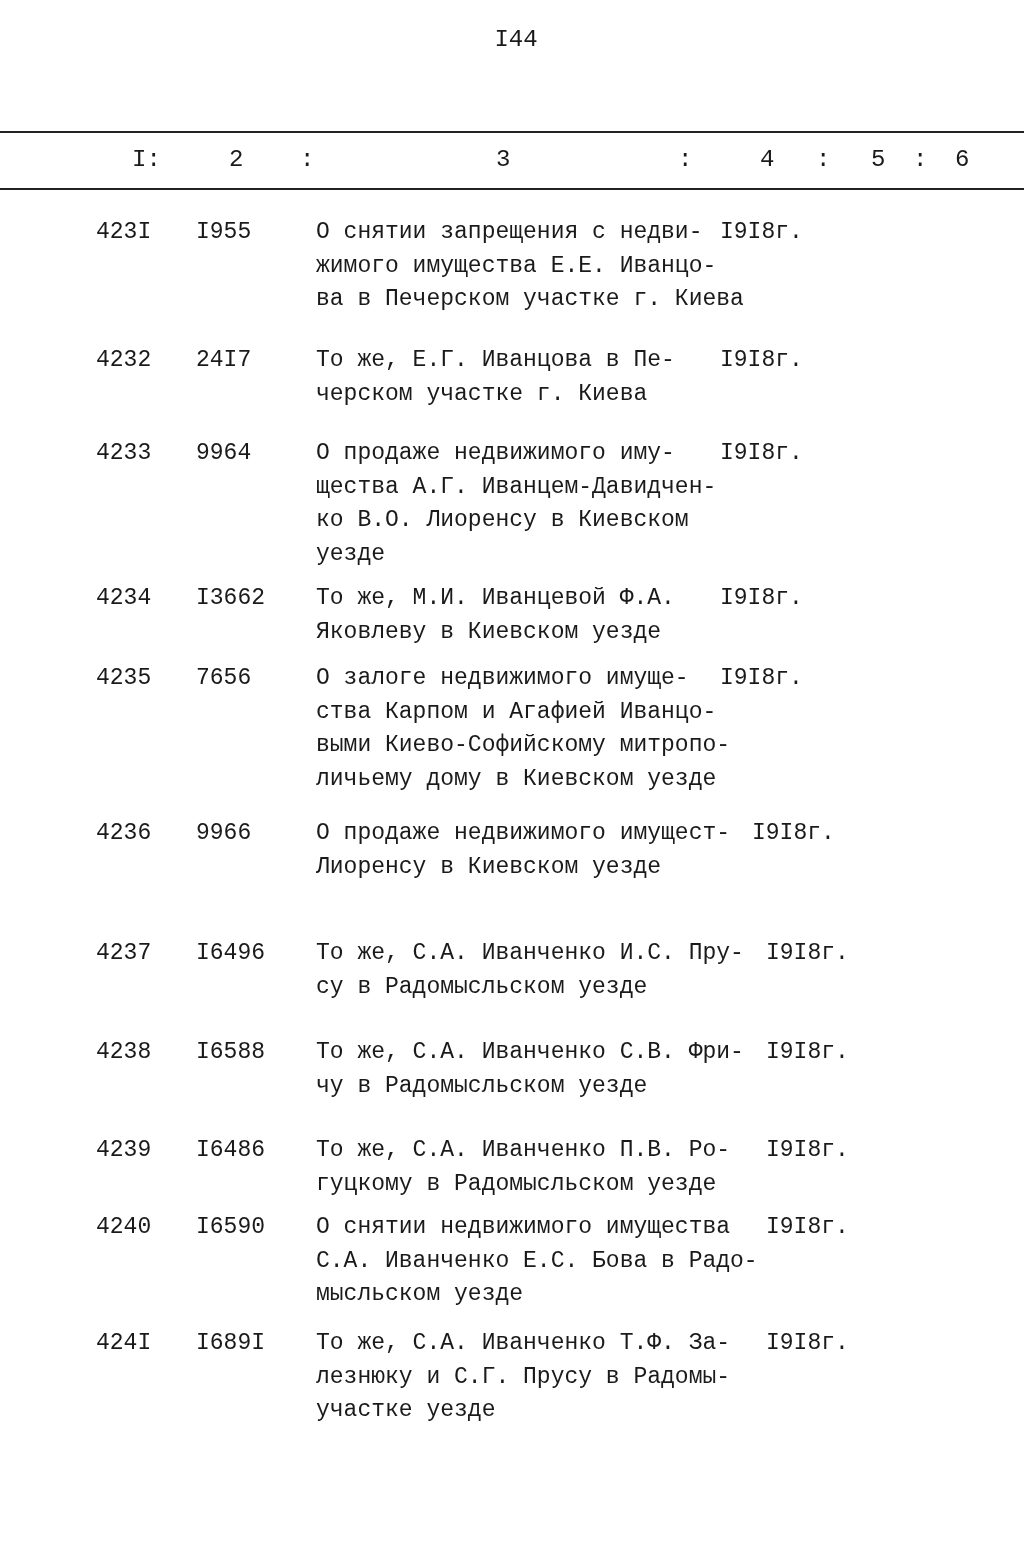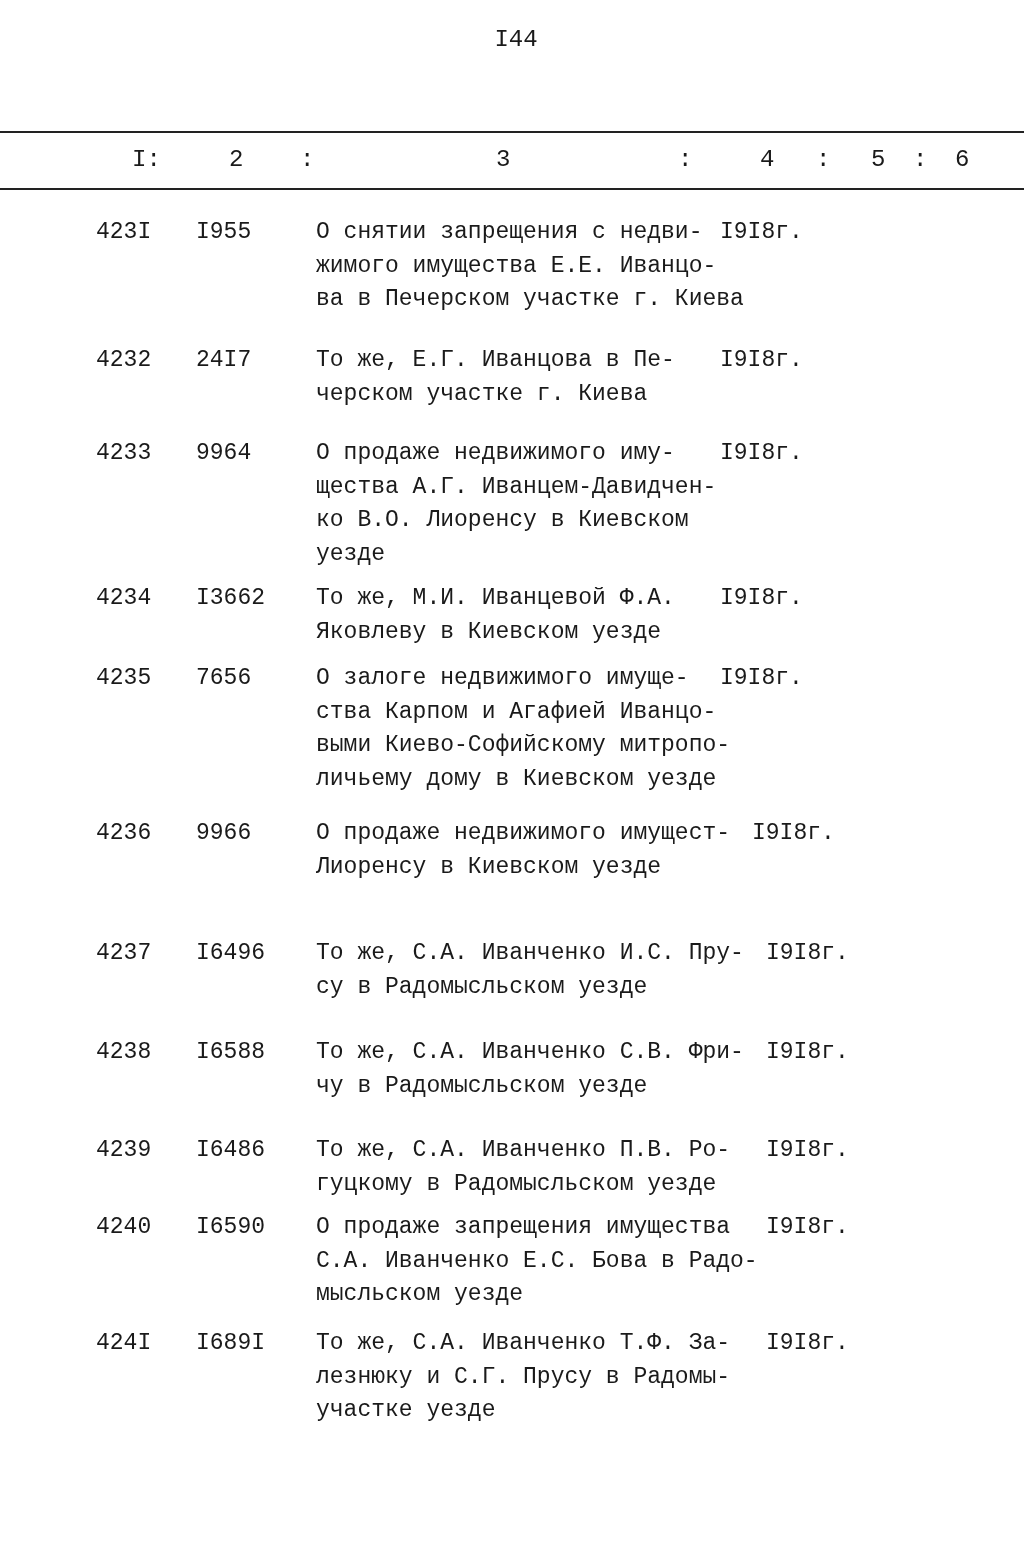--- a/index.html
+++ b/index.html
@@ -191,21 +191,21 @@
     <div>То же, С.А. Иванченко П.В. Ро-</div>
     <div>гуцкому в Радомысльском уезде</div>
   </div>
   <span class="year" style="left:766px">I9I8г.</span>
 </div>
 
 <div class="entry" style="top:1211px">
   <span class="num">4240</span>
   <span class="code">I6590</span>
   <div class="desc">
-    <div>О продаже запрещения имущества</div>
+    <div>О снятии недвижимого имущества</div>
     <div>С.А. Иванченко Е.С. Бова в Радо-</div>
     <div>мысльском уезде</div>
   </div>
   <span class="year" style="left:766px">I9I8г.</span>
 </div>
 
 <div class="entry" style="top:1327px">
   <span class="num">424I</span>
   <span class="code">I689I</span>
   <div class="desc">

